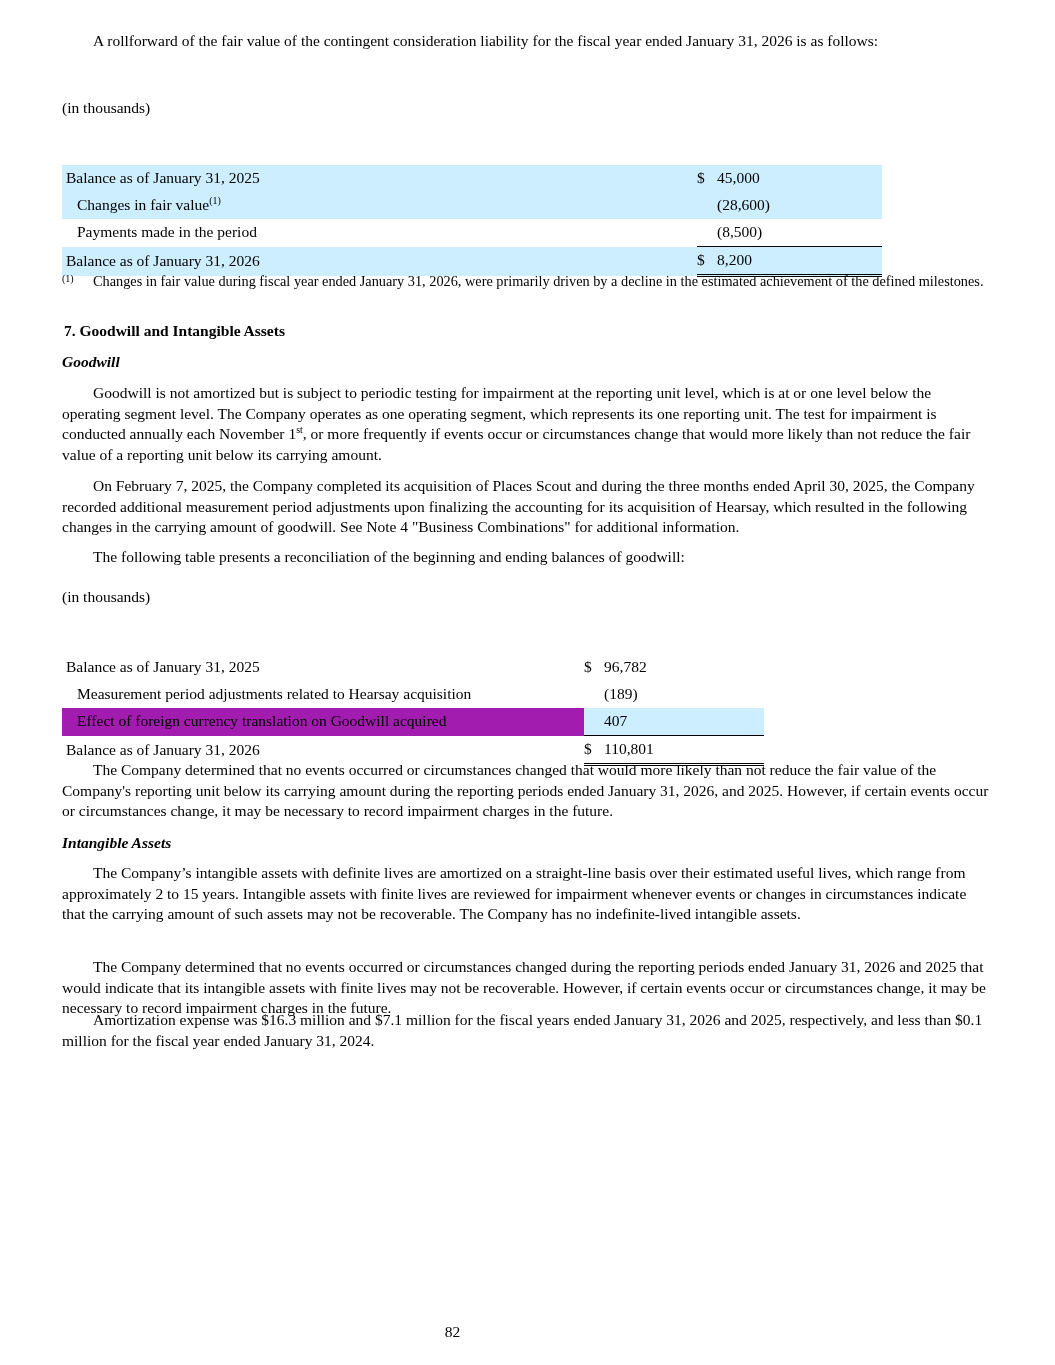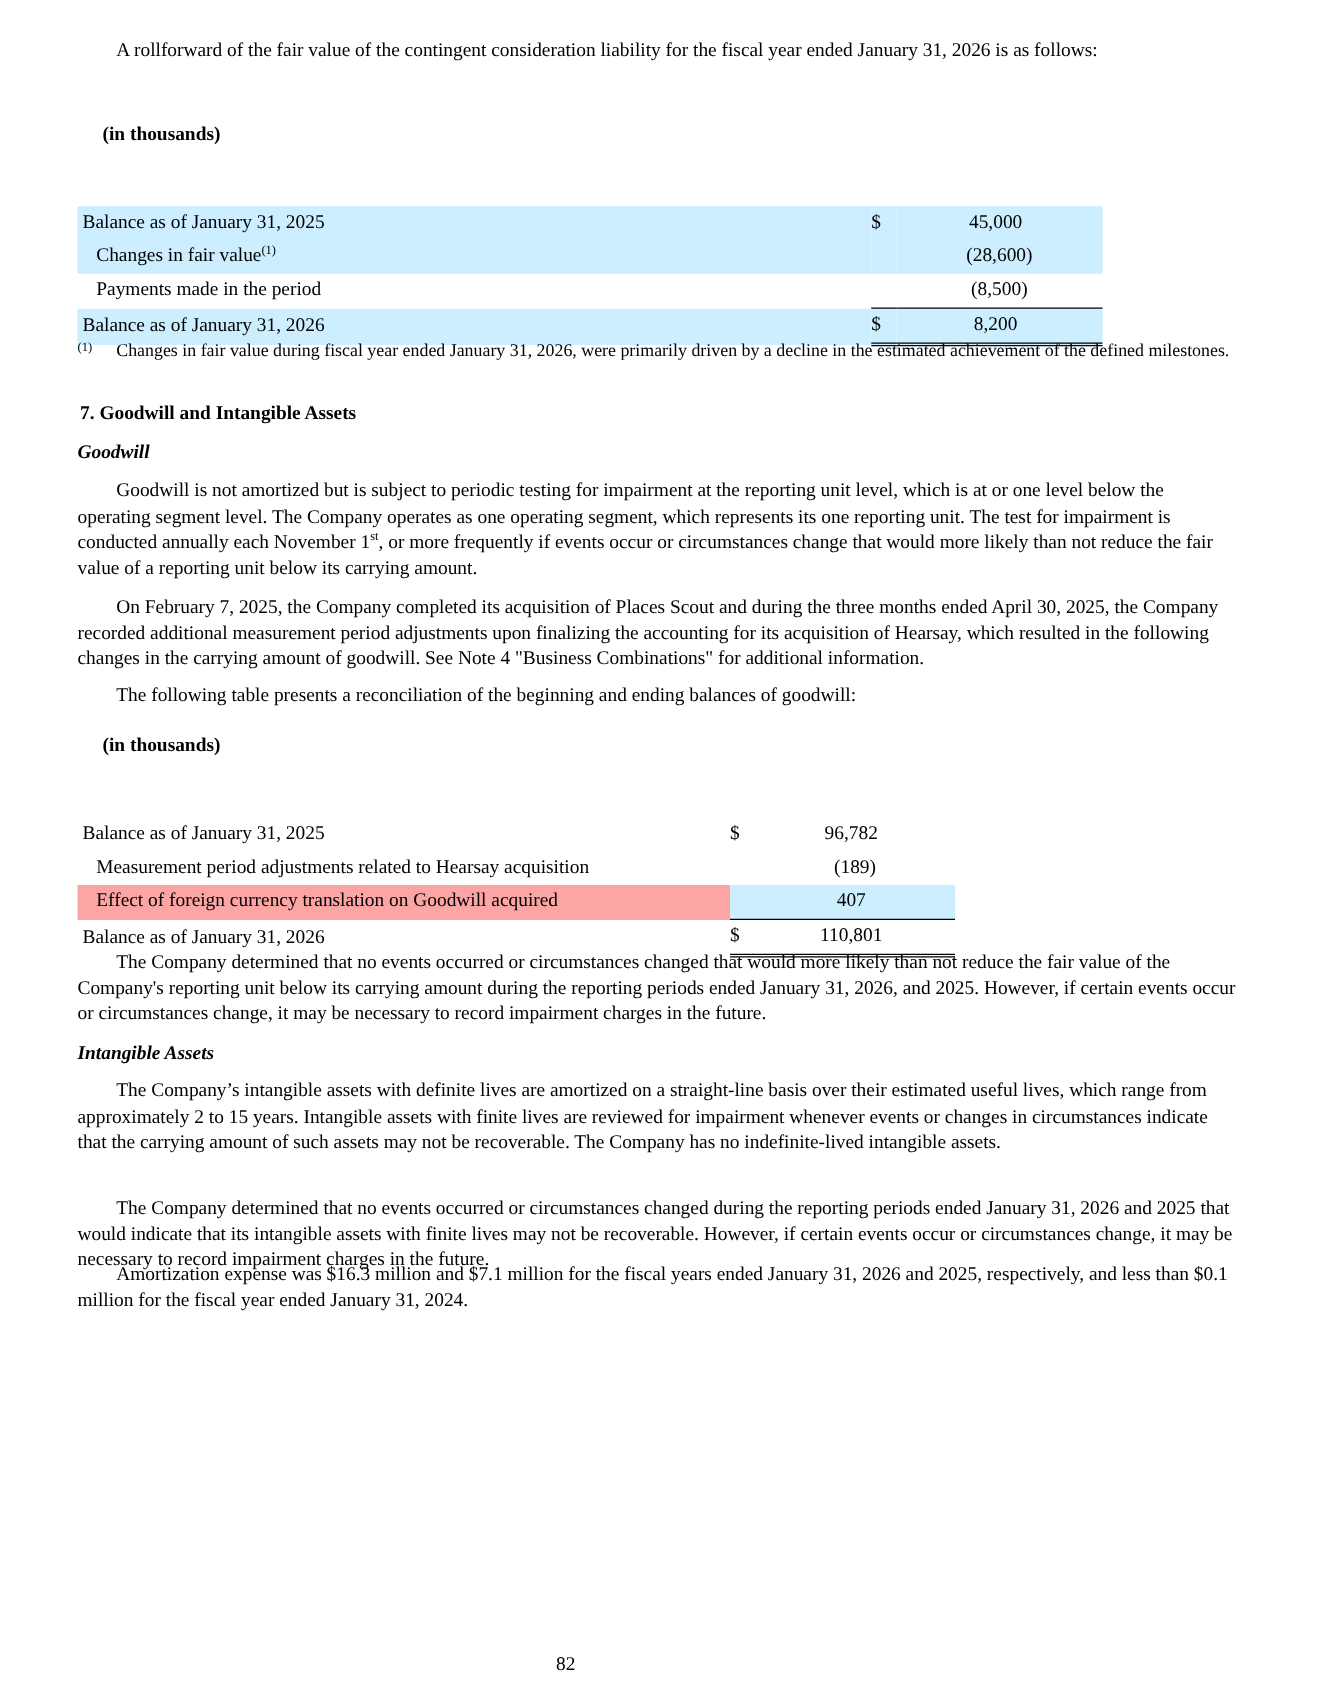--- a/index.html
+++ b/index.html
@@ -5,28 +5,28 @@
   html, body { margin: 0; padding: 0; background: #ffffff; }
   body {
     width: 1055px; height: 1365px; position: relative; overflow: hidden;
     font-family: "Liberation Serif", "DejaVu Serif", serif;
     color: #000000; font-size: 15.5px; line-height: 20.7px;
   }
   .page { position: absolute; left: 62px; top: 0; width: 930px; }
   p { margin: 0; }
   .indent { text-indent: 31px; }
   .intro { position: absolute; top: 31px; left: 0; width: 930px; }
-  .tbl-label { font-weight: bold; position: absolute; left: 20px; }
+  .tbl-label { font-weight: normal; position: absolute; left: 0; }
   table { border-collapse: collapse; position: absolute; left: 0; margin-top: 44px; }
   td { padding: 0; height: 27px; vertical-align: middle; white-space: nowrap; }
   tr.shade td.s { background: #cceeff; }
   .lbl { padding-left: 4px; }
   .lbl.sub { padding-left: 15px; }
   .cur { text-align: left; }
-  .amt { text-align: center; }
+  .amt { text-align: left; }
   .topline { border-top: 1.5px solid #000; }
   .dbl { border-bottom: 3px double #000; }
   sup { font-size: 10px; line-height: 0; vertical-align: super; }
   .fn { position: absolute; top: 272px; left: 0; width: 930px; font-size: 14.3px; line-height: 19px; }
   .fn .mark { position: absolute; left: 0; top: -3px; font-size: 10px; }
   .fn .txt { padding-left: 31px; display: block; }
   .heading { position: absolute; font-weight: bold; }
   .subhead { position: absolute; font-weight: bold; font-style: italic; }
   .block { position: absolute; left: 0; width: 930px; }
   .pnum { position: absolute; top: 1322px; left: 0; width: 905px; text-align: center; }
@@ -95,21 +95,21 @@
       <td class="lbl">Balance as of January 31, 2025</td>
       <td class="cur">$</td>
       <td class="amt" style="padding-right:6px">96,782</td>
     </tr>
     <tr>
       <td class="lbl sub">Measurement period adjustments related to Hearsay acquisition</td>
       <td class="cur"></td>
       <td class="amt">(189)</td>
     </tr>
     <tr class="shade">
-      <td class="s lbl sub" style="background: #fca5a5;">Effect of foreign currency translation on Goodwill acquired</td>
+      <td class="s lbl sub" style="background: #a21caf;">Effect of foreign currency translation on Goodwill acquired</td>
       <td class="s cur" style="background: rgb(204, 238, 255);"></td>
       <td class="s amt" style="padding-right: 6px; background: rgb(204, 238, 255);">407</td>
     </tr>
     <tr>
       <td class="lbl">Balance as of January 31, 2026</td>
       <td class="cur topline dbl">$</td>
       <td class="amt topline dbl" style="padding-right:6px">110,801</td>
     </tr>
   </tbody>
     </table>

